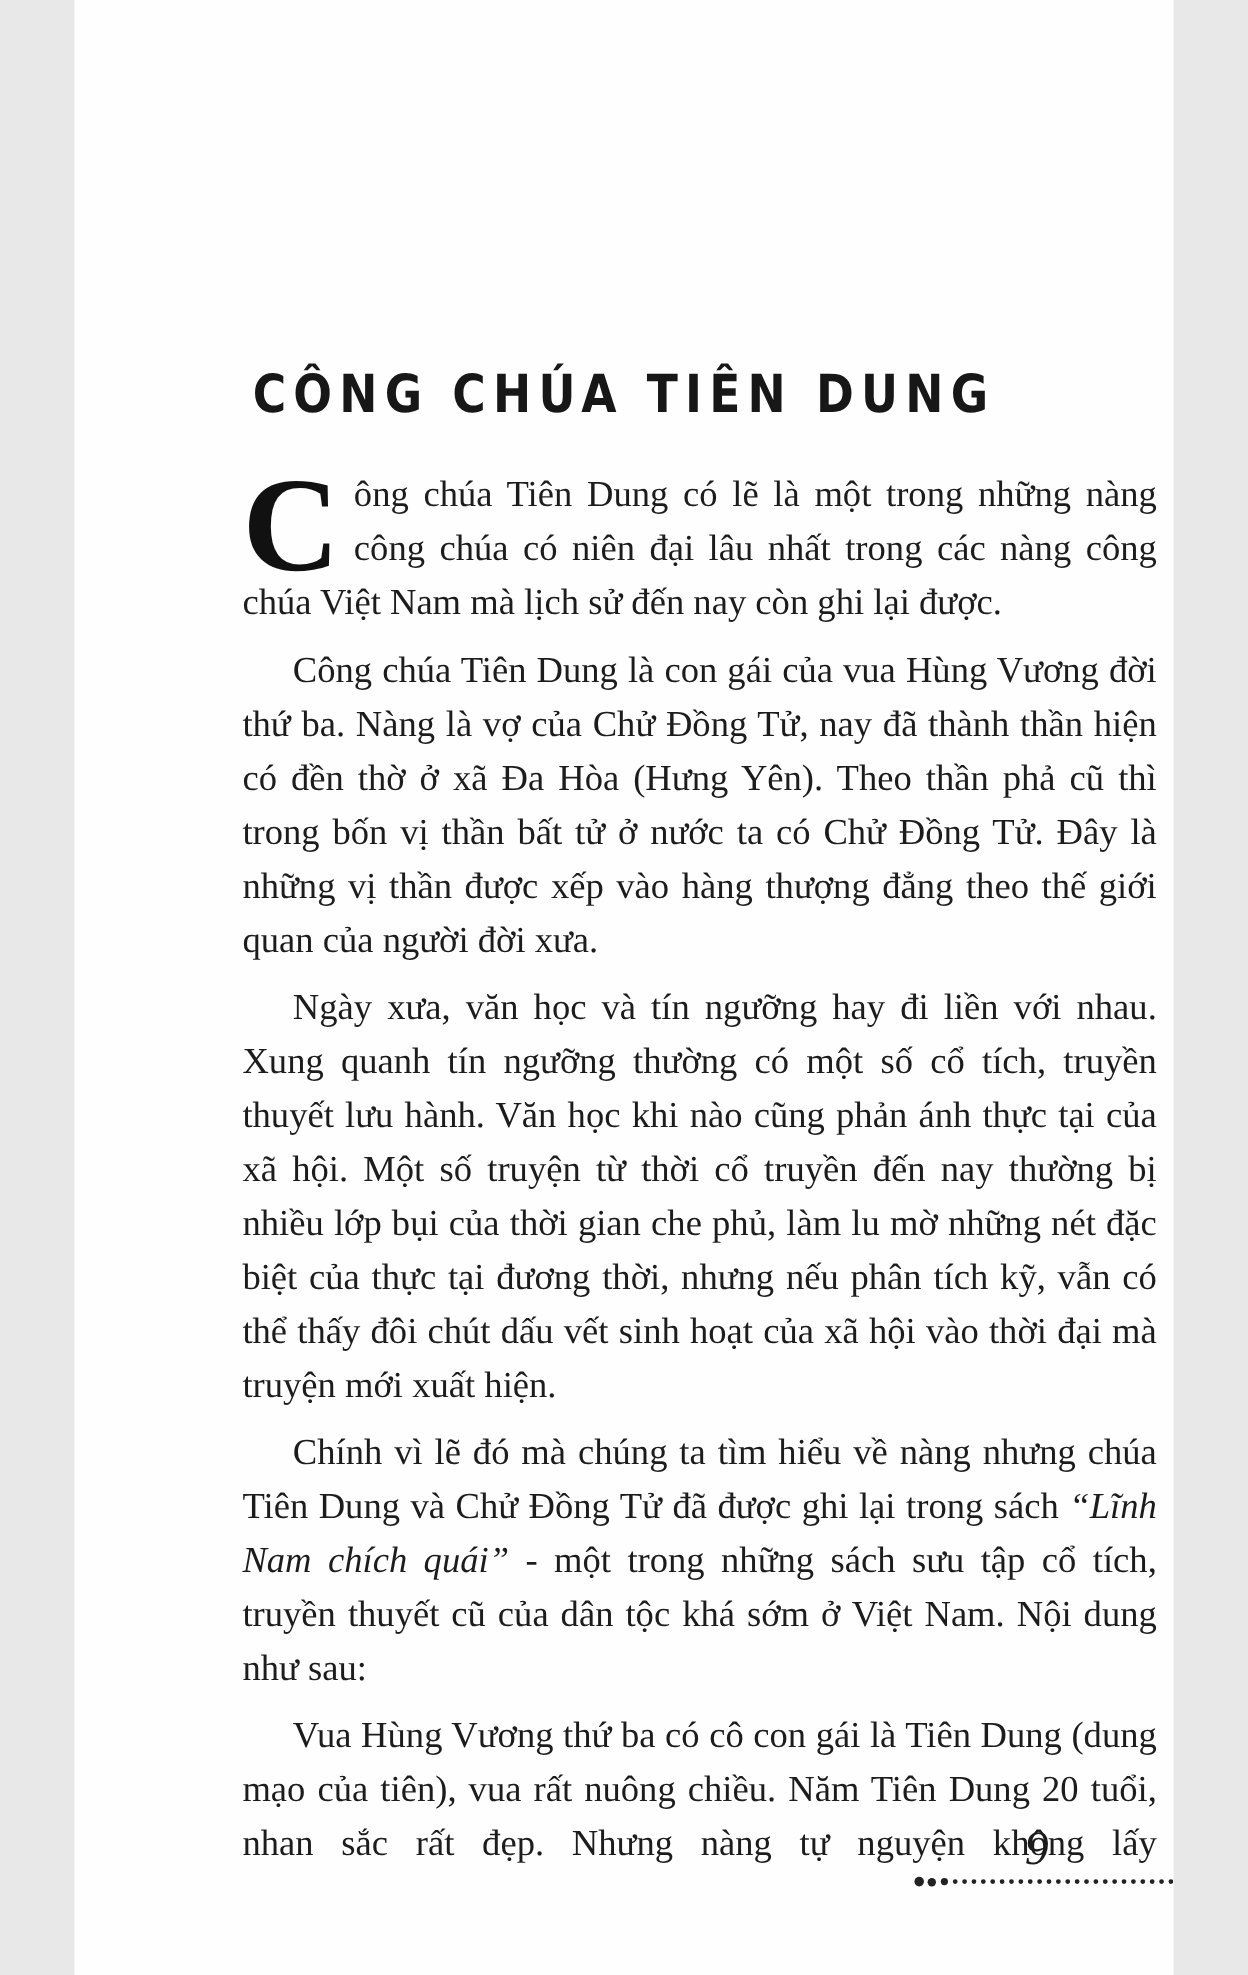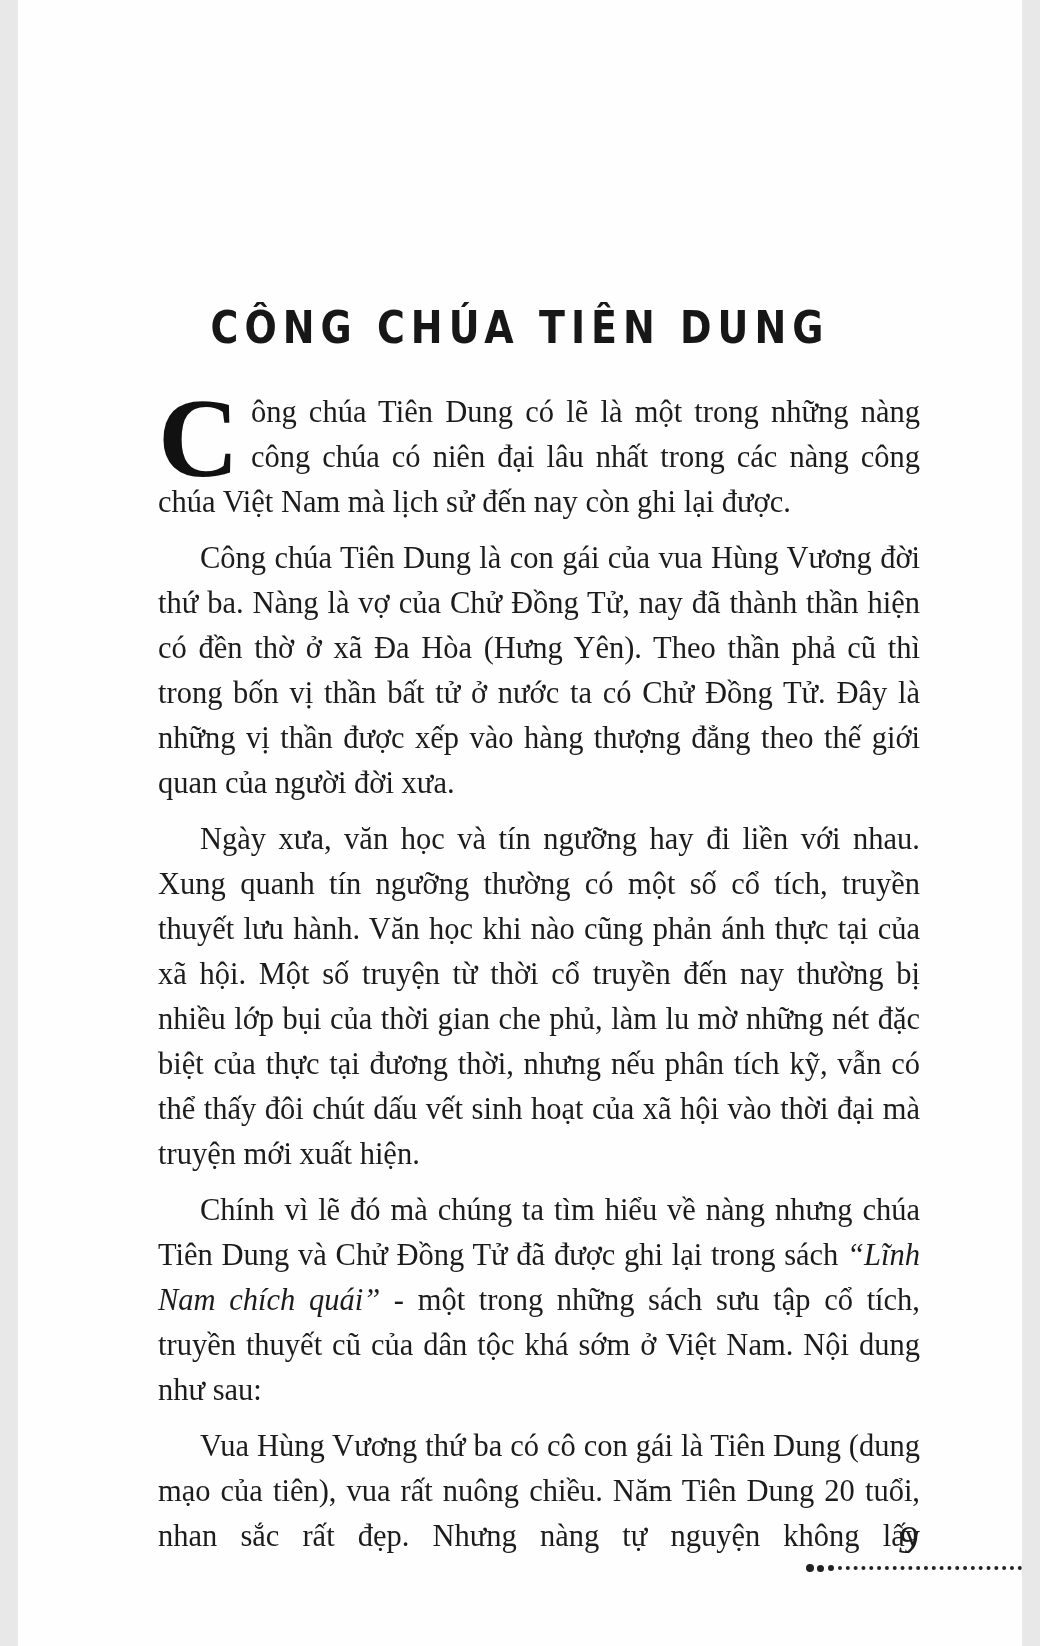--- a/index.html
+++ b/index.html
@@ -2,21 +2,21 @@
 <html><head>
 <meta charset="utf-8">
 <style>
   html, body {
     margin: 0;
     padding: 0;
     background: #e8e8e8;
   }
   .page {
     position: relative;
-    width: 1004px;
+    width: 916px;
     height: 1646px;
     margin: 0 auto;
     background: #fefefe;
     overflow: hidden;
     color: #1c1c1c;
   }
   .chapter-title {
     position: absolute;
     top: 281px;
     left: 0;

